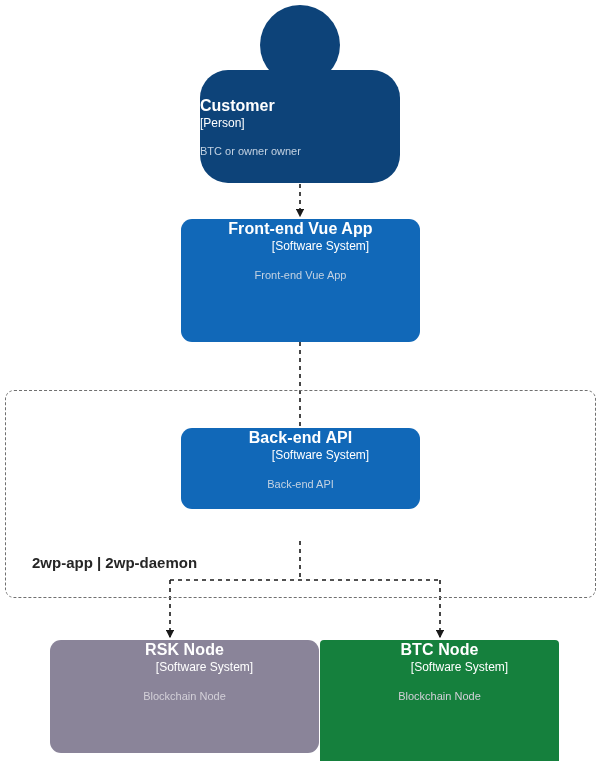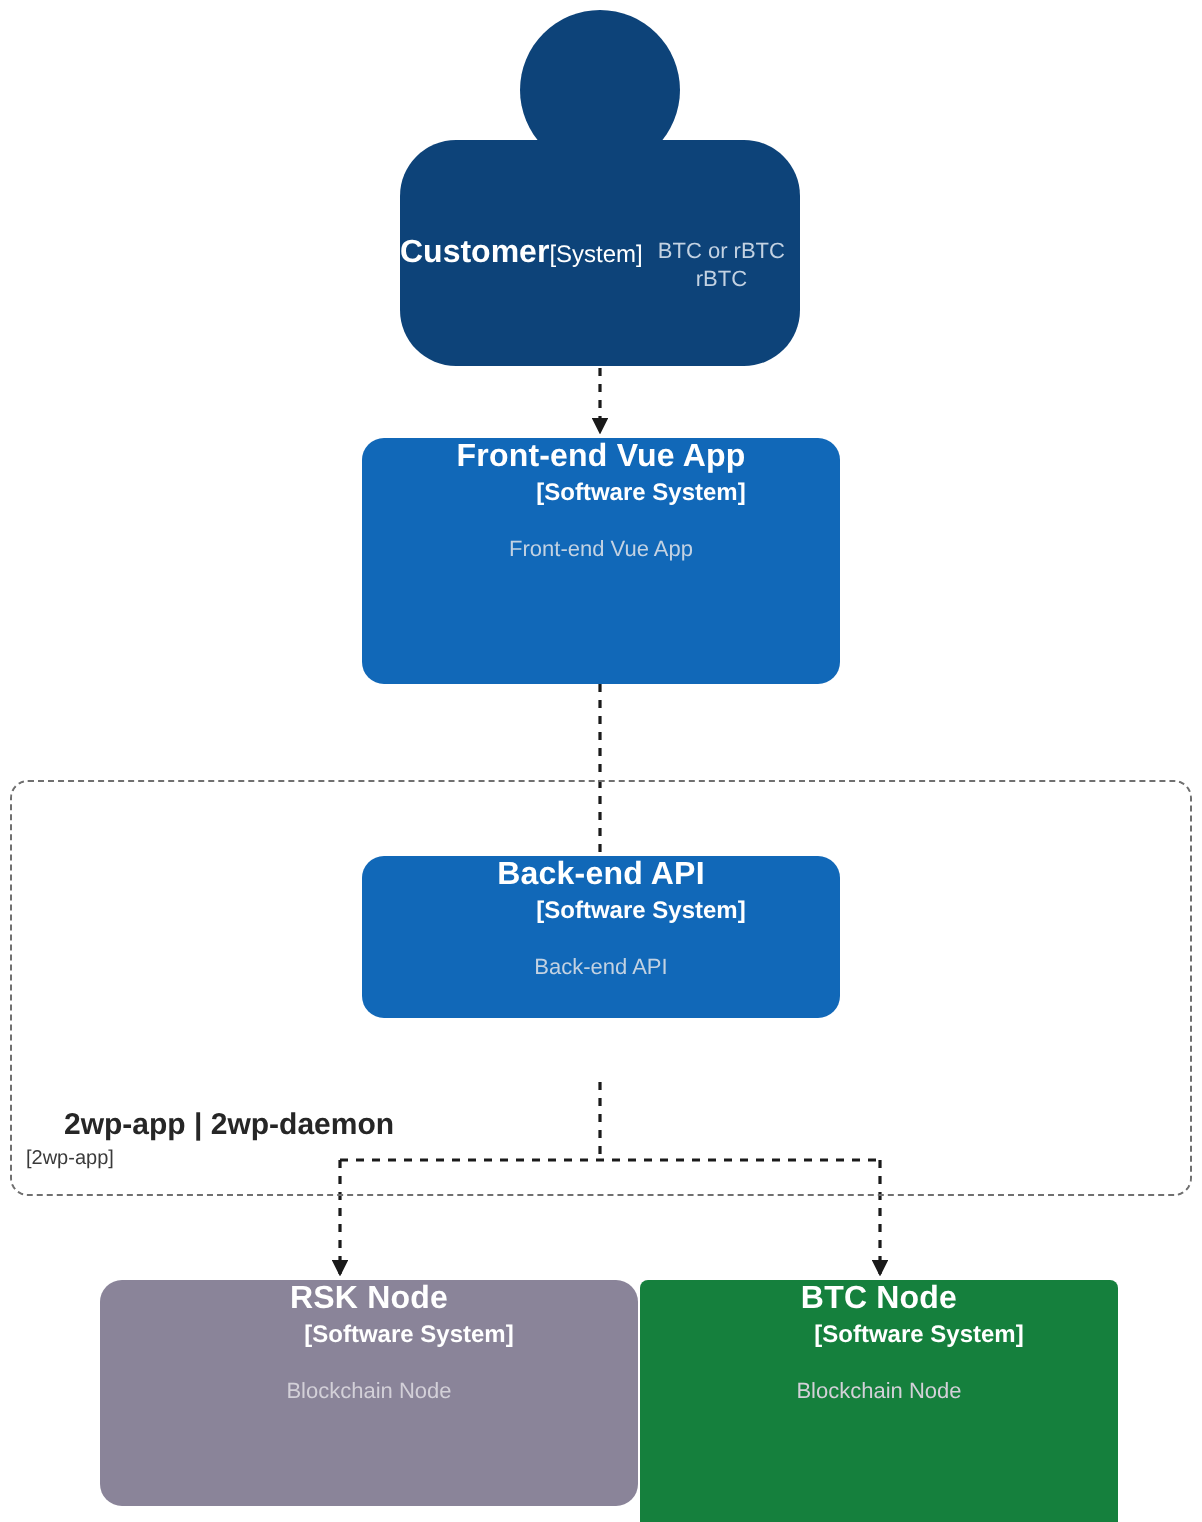--- a/index.html
+++ b/index.html
@@ -41,21 +41,21 @@
     z-index: 3;
   }
   .node .n-title {
     font-size: 16px;
     font-weight: bold;
     line-height: 19px;
     letter-spacing: 0.1px;
   }
   .node .n-type {
     font-size: 12px;
-    font-weight: bold;
+    font-weight: normal;
     line-height: 15px;
     margin-top: 1px;
     padding-left: 40px;
   }
   .node .n-desc {
     font-size: 11px;
     font-weight: normal;
     line-height: 14px;
     margin-top: 14px;
     color: #c3d2e2;
@@ -80,22 +80,22 @@
   }
   #person-customer .p-body {
     position: absolute;
     left: 0px;
     top: 65px;
     width: 200px;
     height: 113px;
     border-radius: 28px;
     background: #0D4379;
     display: flex;
-    flex-direction: row;
-    align-items: center;
+    flex-direction: column;
+    align-items: flex-start;
     justify-content: center;
     text-align: center;
     color: #ffffff;
   }
   #person-customer .p-title {
     font-size: 16px;
     font-weight: bold;
     line-height: 19px;
   }
   #person-customer .p-type {
@@ -202,29 +202,28 @@
     <path d="M 170 580 L 440 580" stroke="#1a1a1a" stroke-width="1.6" stroke-dasharray="4 4" fill="none"></path>
 
     <line x1="170" y1="580" x2="170" y2="637" stroke="#1a1a1a" stroke-width="1.6" stroke-dasharray="4 4" marker-end="url(#arrowFilled)"></line>
 
     <line x1="440" y1="580" x2="440" y2="637" stroke="#1a1a1a" stroke-width="1.6" stroke-dasharray="4 4" marker-end="url(#arrowFilled)"></line>
   </svg>
 
   <div id="boundary-2wp"></div>
   <div id="boundary-label">
     <div class="b-title">2wp-app | 2wp-daemon</div>
-    <div class="b-type">[2wp-app]</div>
   </div>
 
   <div id="person-customer">
     <div class="p-head"></div>
     <div class="p-body">
       <div class="p-title">Customer</div>
-      <div class="p-type">[System]</div>
-      <div class="p-desc">BTC or rBTC rBTC</div>
+      <div class="p-type">[Person]</div>
+      <div class="p-desc">BTC or owner owner</div>
     </div>
   </div>
 
   <div class="node" id="node-frontend">
     <div class="n-title">Front-end Vue App</div>
     <div class="n-type">[Software System]</div>
     <div class="n-desc">Front-end Vue App</div>
   </div>
 
   <div class="node" id="node-backend">

